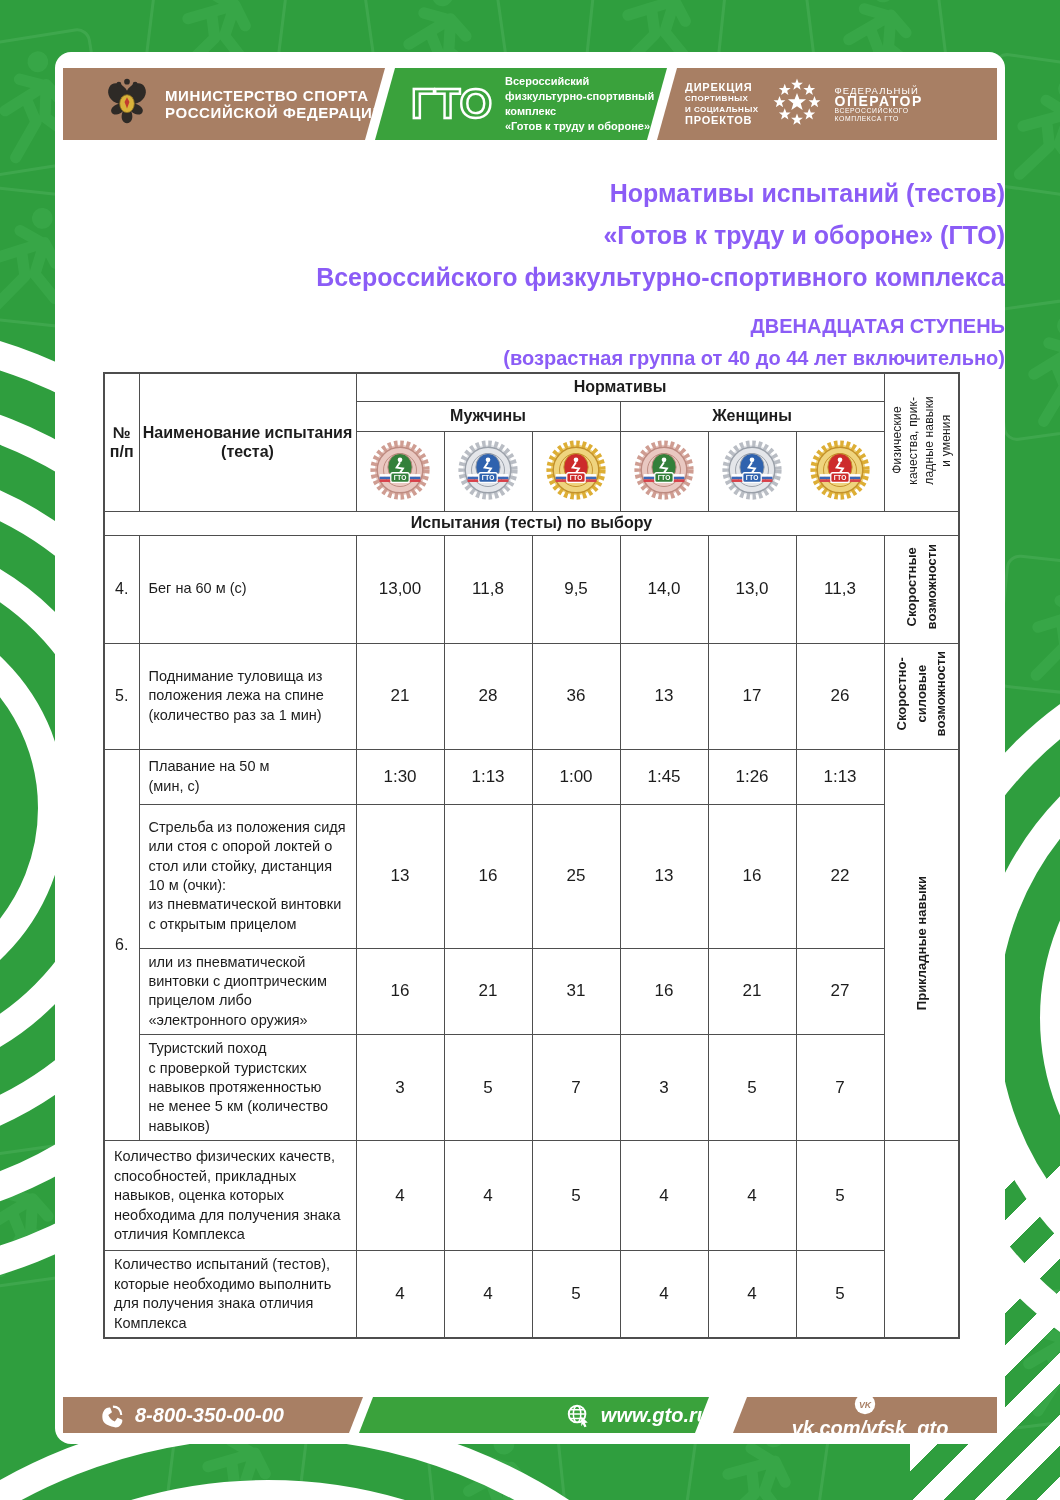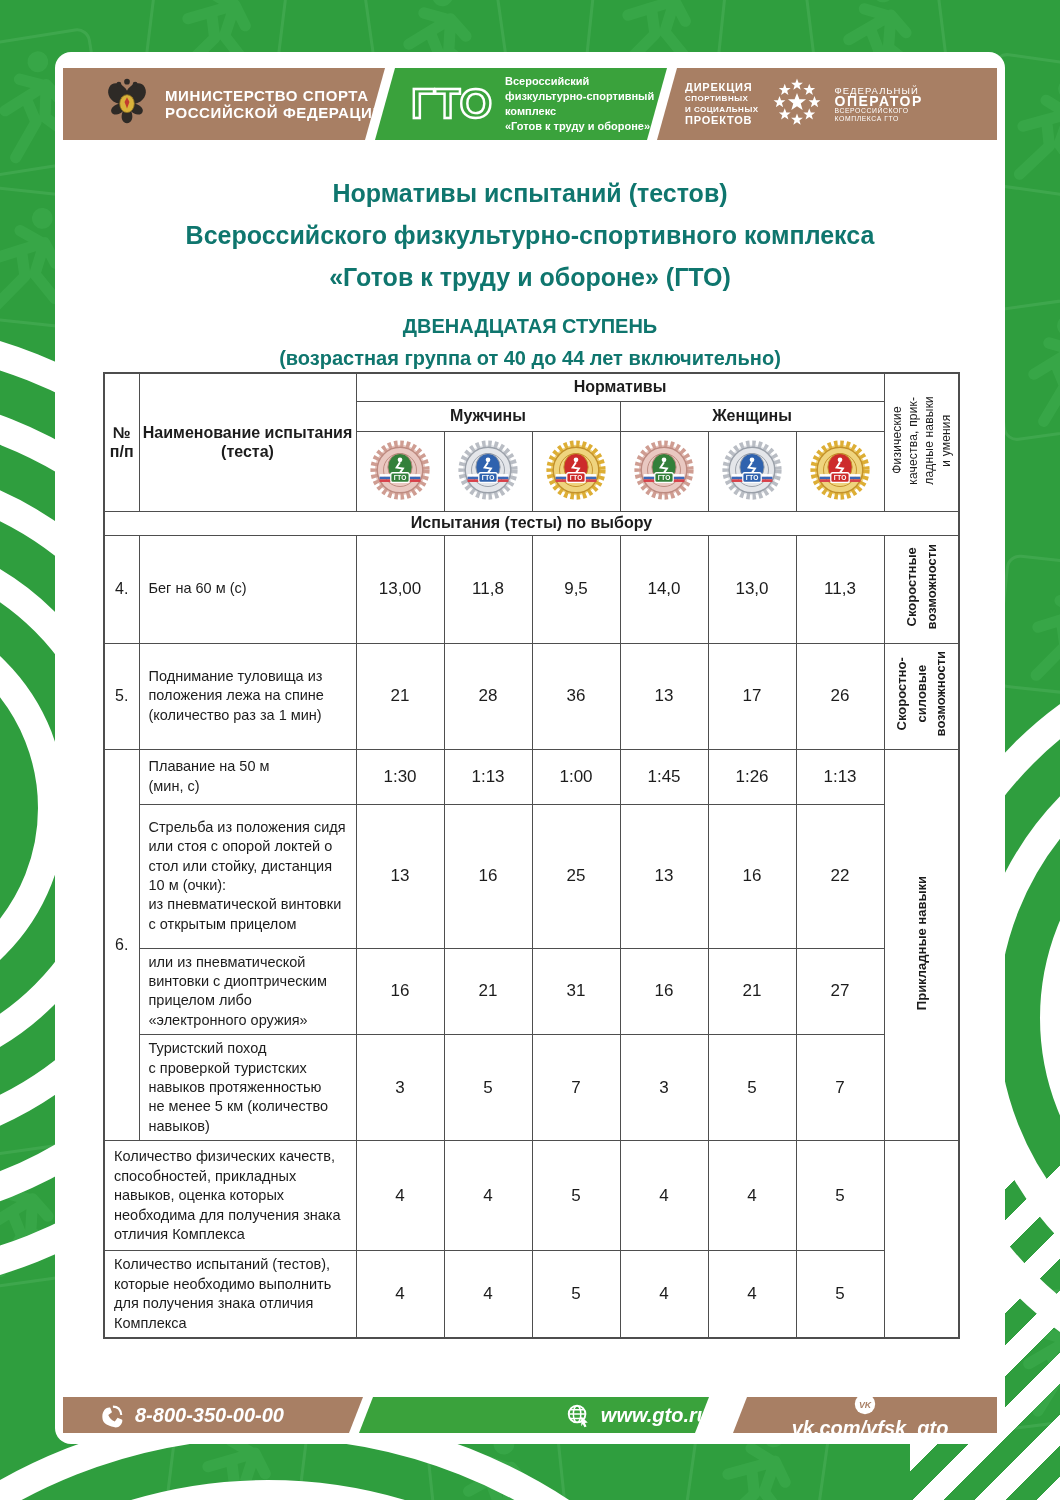--- a/index.html
+++ b/index.html
@@ -38,21 +38,21 @@
   .dir-big{font-size:11px;}
   .dir-small{font-size:8px;letter-spacing:.5px;}
   .op-block{line-height:11px;text-align:left;}
   .op-1{font-size:9.5px;letter-spacing:1px;}
   .op-2{font-size:14px;font-weight:bold;letter-spacing:1.5px;}
   .op-3{font-size:6.8px;letter-spacing:.6px;line-height:8.5px;}
 
   .f-text{font-size:20px;font-weight:bold;font-style:italic;margin-left:10px;}
 
   
-  .titles{position:absolute;left:0;right:0;top:120px;text-align:center;color:#0f766e;}
+  .titles{position:absolute;left:0;right:0;top:120px;text-align:right;color:#8b5cf6;}
   .t-line{font-size:25px;font-weight:bold;line-height:42px;}
   .t-stage{font-size:20px;font-weight:bold;line-height:32px;margin-top:12px;}
   .t-age{font-size:20px;font-weight:bold;line-height:32px;}
 
   
   table.norm{border-collapse:collapse;table-layout:fixed;width:855px;position:absolute;
              left:48px;top:320px;color:#1c1c1c;border:2px solid #4e4e4e;}
   table.norm td{border:1px solid #4e4e4e;text-align:center;vertical-align:middle;padding:2px;}
   .th{font-weight:bold;font-size:16px;white-space:pre-line;line-height:1.22;}
   .n{text-align:left !important;padding:4px 4px 4px 9px !important;font-size:14.5px;
@@ -195,22 +195,22 @@
         <div class="op-1">ФЕДЕРАЛЬНЫЙ</div>
         <div class="op-2">ОПЕРАТОР</div>
         <div class="op-3">ВСЕРОССИЙСКОГО</div>
         <div class="op-3">КОМПЛЕКСА ГТО</div>
       </span>
     </div>
   </div>
 
   <div class="titles">
     <div class="t-line">Нормативы испытаний (тестов)</div>
+    <div class="t-line">«Готов к труду и обороне» (ГТО)</div>
     <div class="t-line">Всероссийского физкультурно-спортивного комплекса</div>
-    <div class="t-line">«Готов к труду и обороне» (ГТО)</div>
     <div class="t-stage">ДВЕНАДЦАТАЯ СТУПЕНЬ</div>
     <div class="t-age">(возрастная группа от 40 до 44 лет включительно)</div>
   </div>
 
   <table class="norm">
     <colgroup>
       <col style="width:35px">
         <col style="width:217px">
       <col style="width:88px">
         <col style="width:88px">

